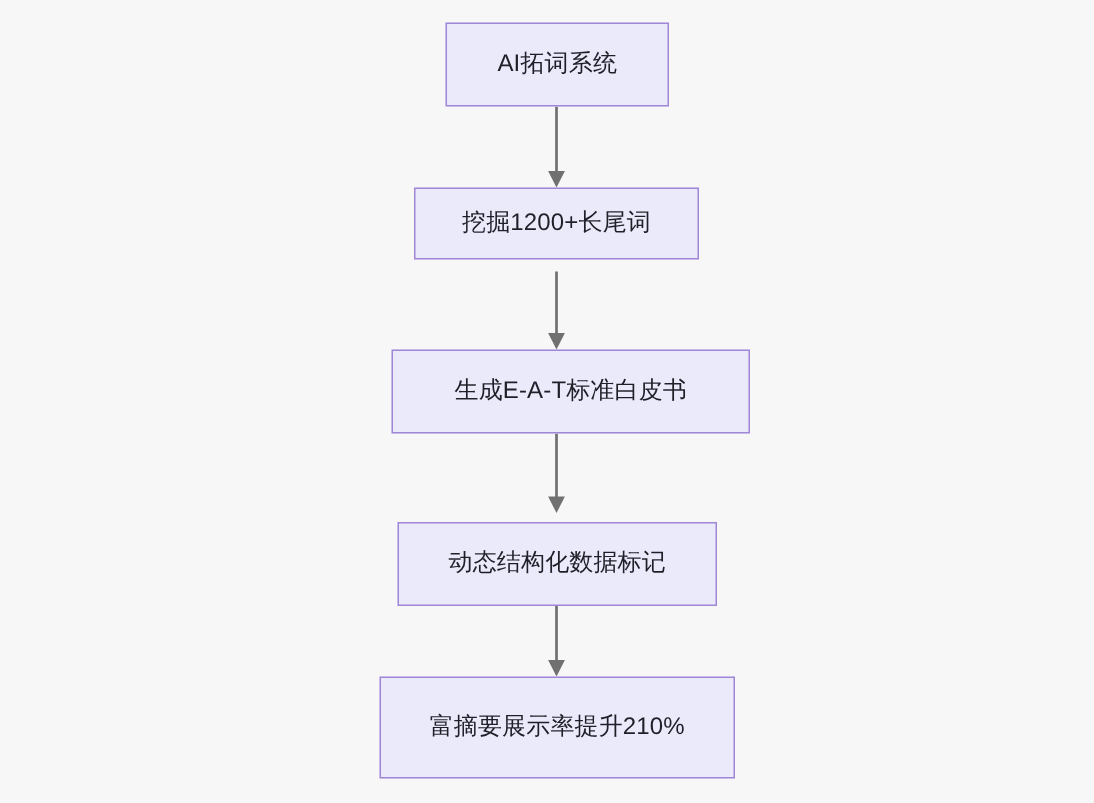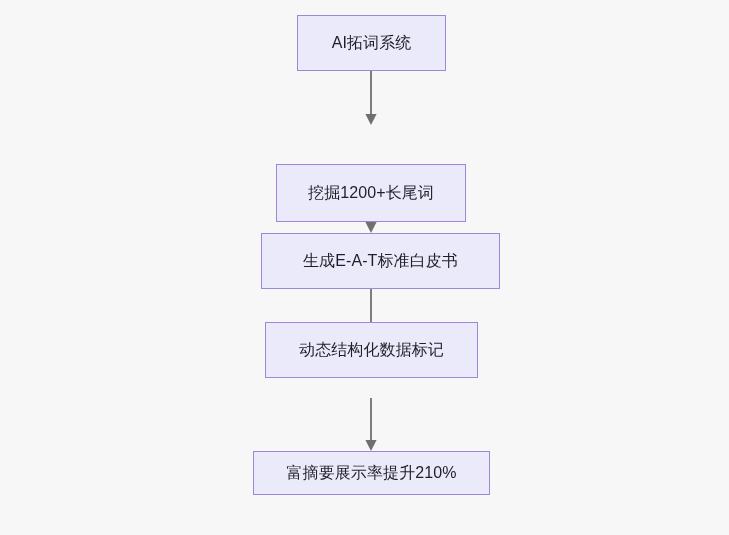--- a/index.html
+++ b/index.html
@@ -75,29 +75,29 @@
     <svg width="28" height="53" viewBox="0 0 28 53">
       <line x1="14" y1="0" x2="14" y2="44" stroke="#707070" stroke-width="1.8"></line>
       <polygon points="14,53 8.4,42 19.6,42" fill="#707070"></polygon>
     </svg>
   </div>
 
   <div class="node" style="left:297px; top:15px; width:149px; height:56px;">
     <span class="node-label">AI拓词系统</span>
   </div>
 
-  <div class="node" style="left:276px; top:125px; width:190px; height:58px;margin-top:39px;">
+  <div class="node" style="left:276px; top:125px; width:190px; height:48px;">
     <span class="node-label">挖掘1200+长尾词</span>
   </div>
 
   <div class="node" style="left:261px; top:233px; width:239px; height:56px;">
     <span class="node-label">生成E-A-T标准白皮书</span>
   </div>
 
-  <div class="node" style="left:265px; top:322px; width:213px; height:56px;justify-content:center;">
+  <div class="node" style="left:265px; top:348px; width:213px; height:56px;justify-content:center;">
     <span class="node-label">动态结构化数据标记</span>
   </div>
 
-  <div class="node" style="left:253px; top:451px; width:237px; height:44px;">
+  <div class="node" style="left:253px; top:451px; width:237px; height:68px;">
     <span class="node-label">富摘要展示率提升210%</span>
   </div>
 
 </div>
 
 </body></html>

